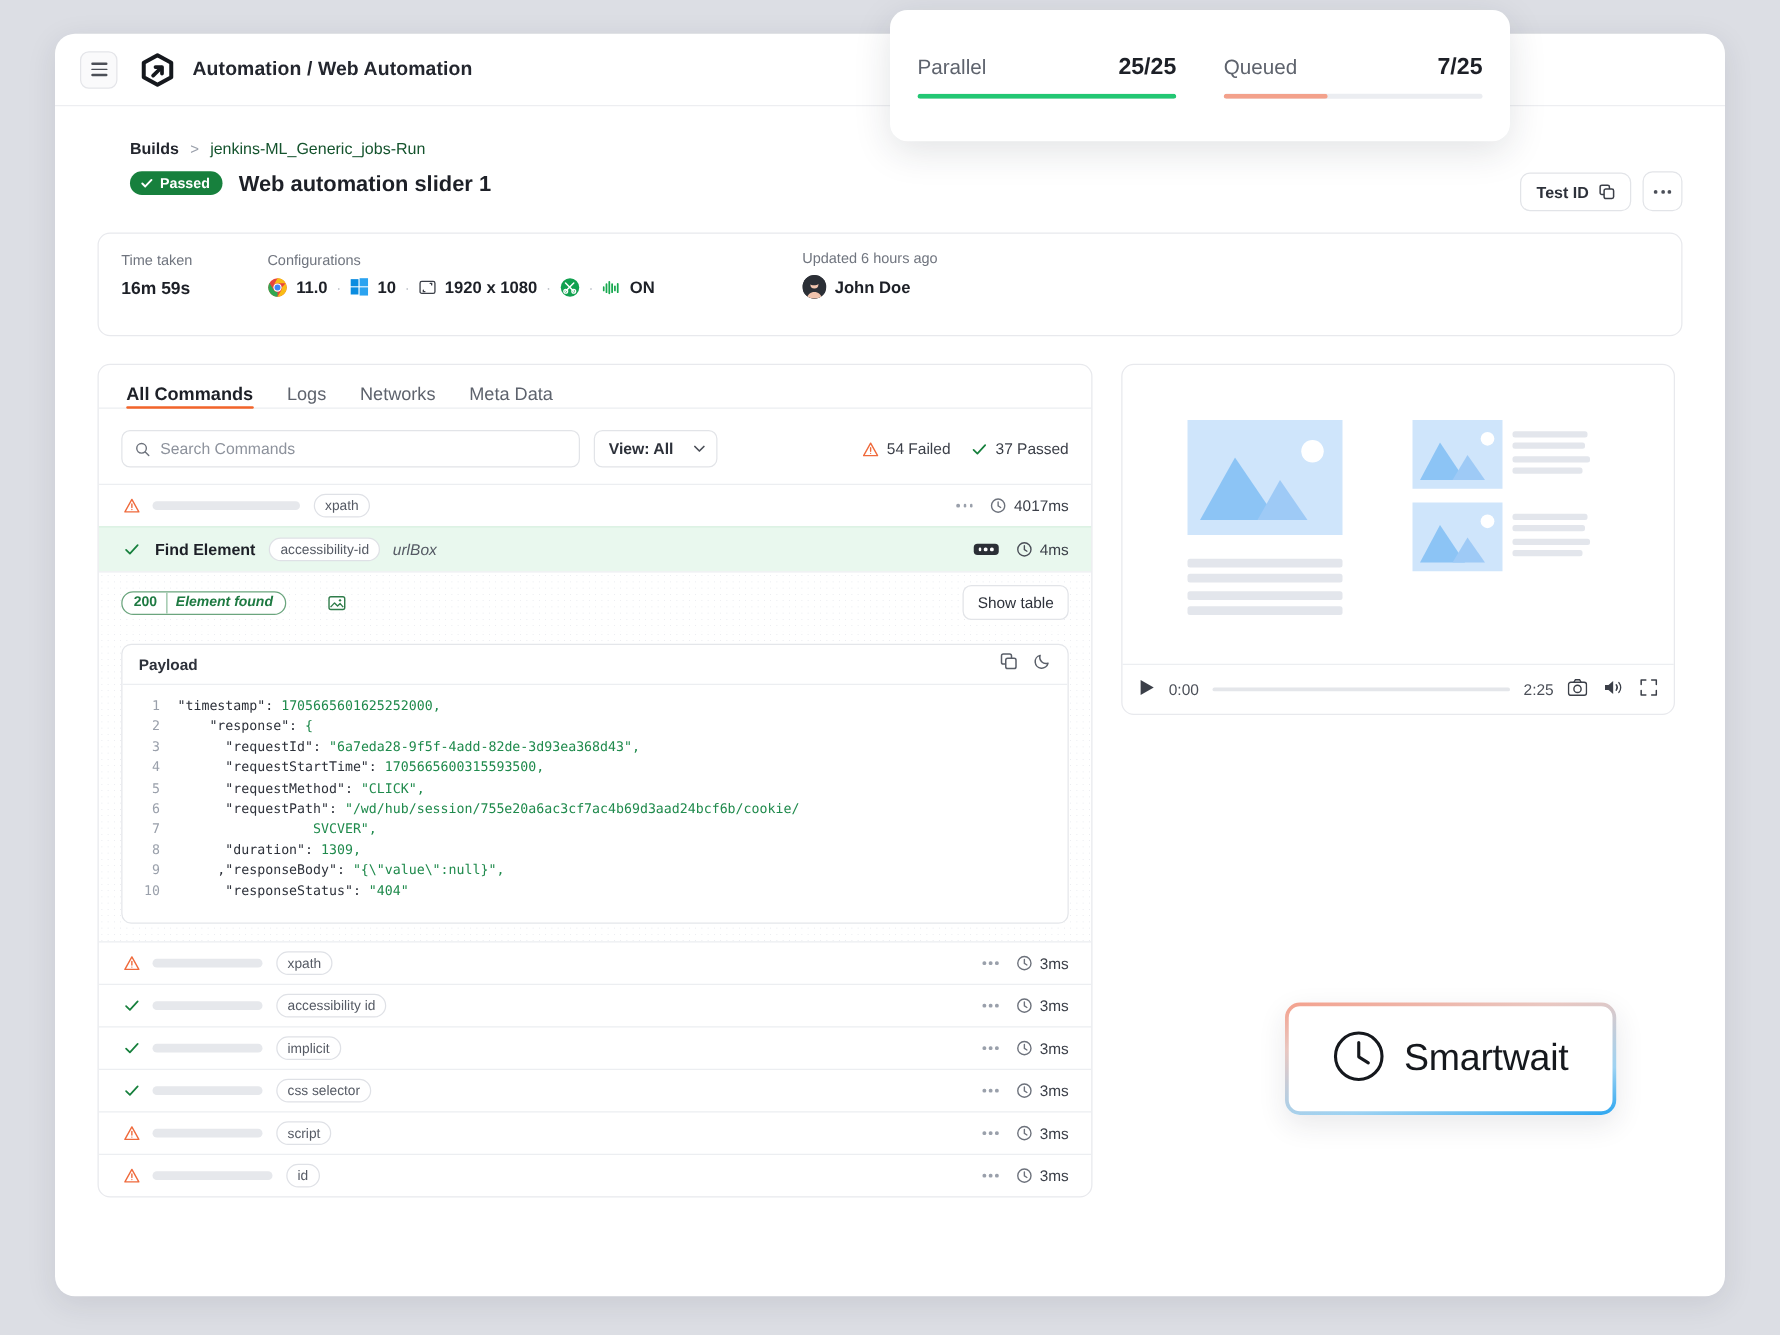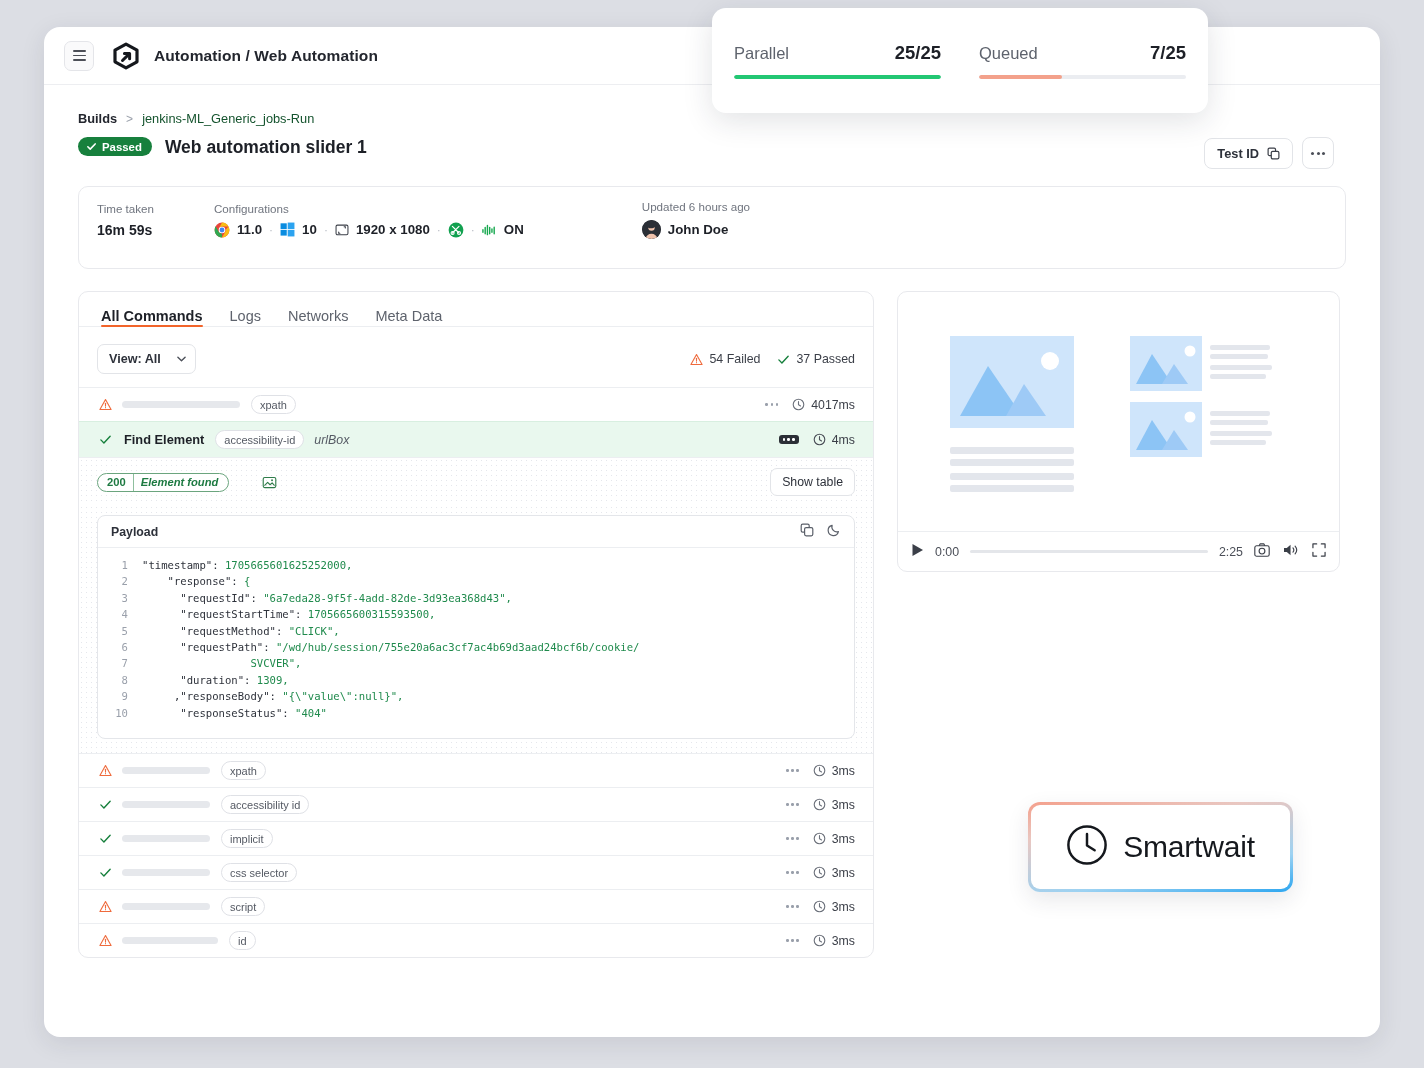--- a/index.html
+++ b/index.html
@@ -28,21 +28,21 @@
   .hamburger {
     width: 30px; height: 30px; border: 1px solid #e4e5e9; border-radius: 7px;
     background: #fafafb; display: flex; flex-direction: column;
     align-items: center; justify-content: center; gap: 3px; cursor: pointer;
   }
   .hamburger i { display: block; width: 13px; height: 1.6px; background: #4c4f57; border-radius: 2px; }
   .logo { margin-left: 16px; width: 32px; height: 32px; display: flex; align-items: center; justify-content: center; }
   .app-title { margin-left: 12px; font-size: 15.5px; font-weight: 700; color: #23262e; letter-spacing: .1px; }
 
   
-  .crumbs { padding: 26px 46px 0 34px; }
+  .crumbs { padding: 26px 34px 0 34px; margin-left: 26px; }
   .crumb-row { display: flex; align-items: center; gap: 9px; font-size: 12.8px; }
   .crumb-root { color: #23262e; font-weight: 700; cursor: pointer; }
   .crumb-sep { color: #9aa0ab; font-size: 12px; }
   .crumb-leaf { color: #14532d; }
 
   .title-row { display: flex; align-items: flex-start; margin-top: 11px; }
   .badge-passed {
     display: inline-flex; align-items: center; gap: 5px;
     background: #17803d; color: #fff; border-radius: 999px;
     padding: 3.5px 10px 3.5px 8px; font-size: 11.4px; font-weight: 700;
@@ -341,20 +341,27 @@
       <div class="left-pane">
 
         <div class="tabs">
           <div class="tab active">All Commands</div>
           <div class="tab">Logs</div>
           <div class="tab">Networks</div>
           <div class="tab">Meta Data</div>
         </div>
 
         <div class="search-row">
+          <div class="search-box">
+            <svg width="13" height="13" viewBox="0 0 14 14">
+              <circle cx="6" cy="6" r="4.4" fill="none" stroke="#6d727c" stroke-width="1.3"></circle>
+              <path d="M9.4 9.4 12.6 12.6" stroke="#6d727c" stroke-width="1.3" stroke-linecap="round"></path>
+            </svg>
+            <input placeholder="Search Commands" style="">
+          </div>
           <div class="view-select">
             <span>View: All</span>
             <svg width="9" height="6" viewBox="0 0 10 6">
               <path d="M1 1 5 5 9 1" fill="none" stroke="#4b4f58" stroke-width="1.5" stroke-linecap="round" stroke-linejoin="round"></path>
             </svg>
           </div>
           <div class="counts">
             <span class="count">
               <svg width="13" height="13" viewBox="0 0 14 14">
                 <path d="M7 1.6 13 12.4H1z" fill="none" stroke="#ef6a3c" stroke-width="1.2" stroke-linejoin="round"></path>

